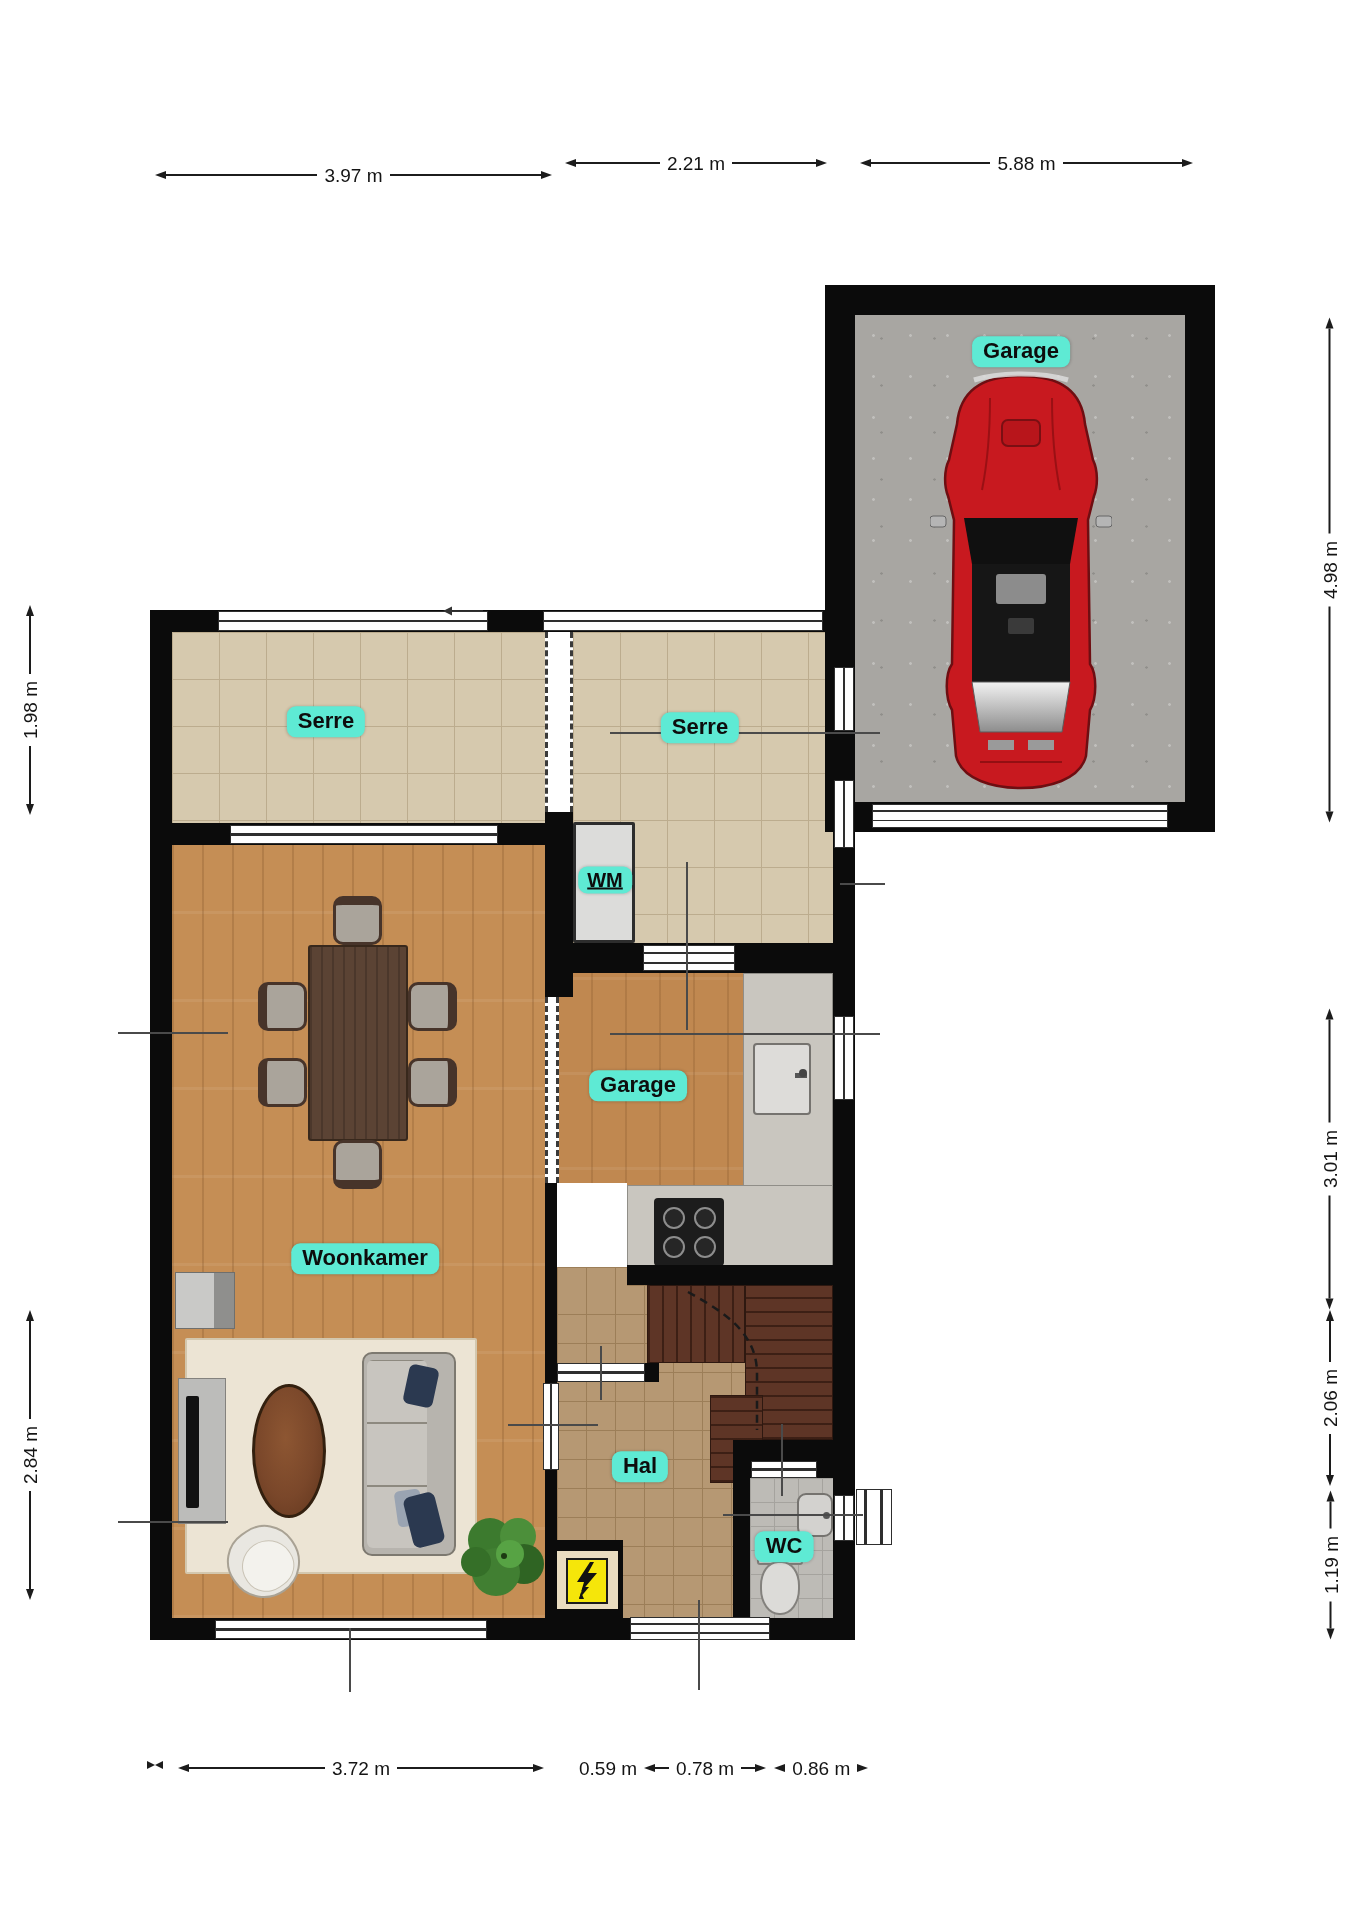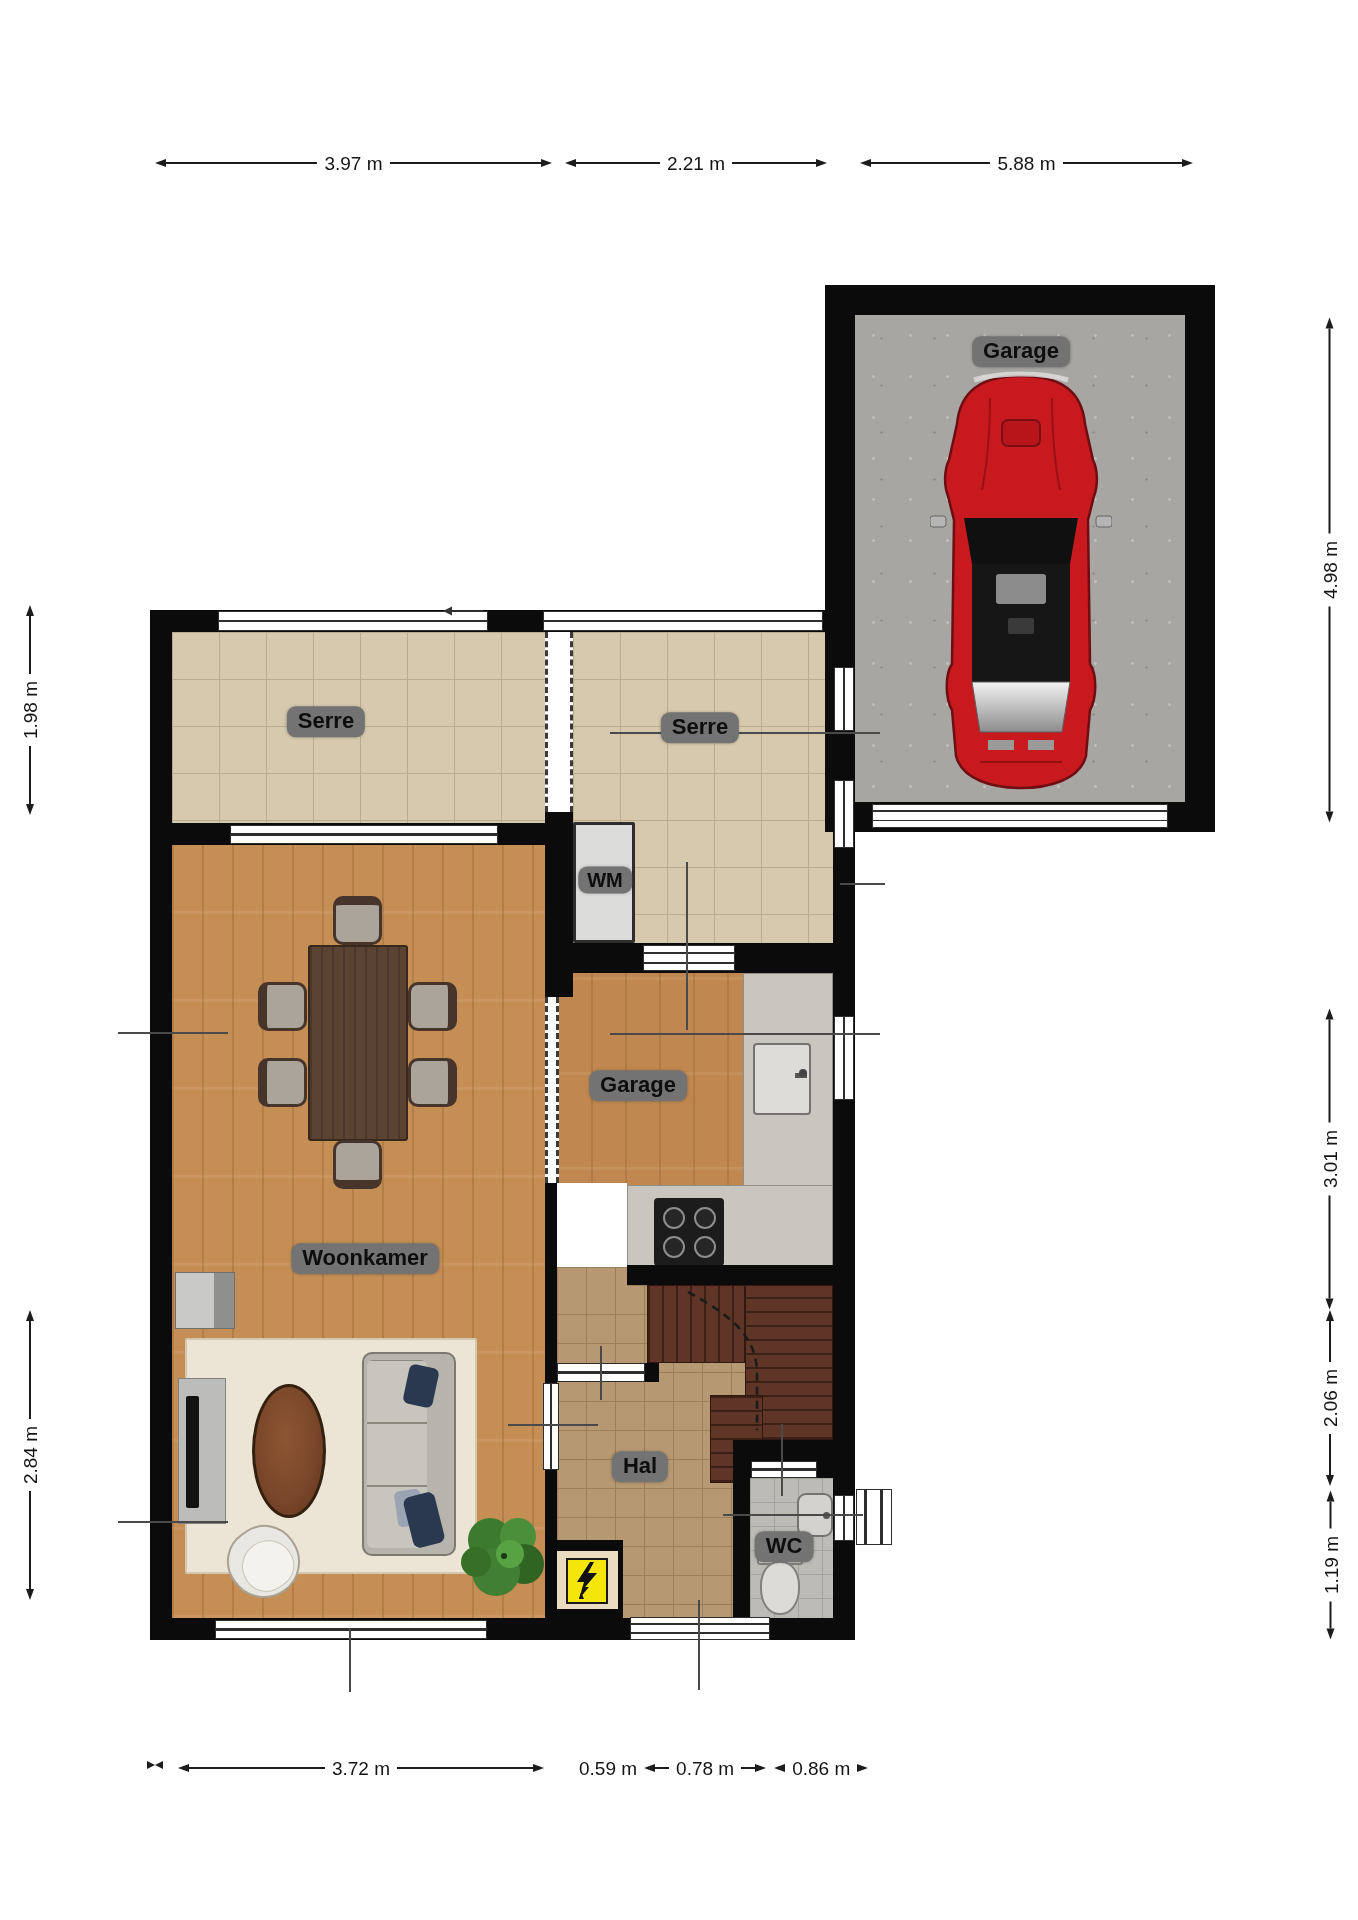--- a/index.html
+++ b/index.html
@@ -33,24 +33,24 @@
   .win-h4{position:absolute;box-sizing:border-box;border:1.5px solid #2e2e2e;
     background:linear-gradient(to bottom,#fff 0 24%,#2e2e2e 24% 32%,#fff 32% 66%,#2e2e2e 66% 74%,#fff 74% 100%);}
   .win-v{position:absolute;box-sizing:border-box;border:1.5px solid #2e2e2e;
     background:linear-gradient(to right,#fff 0 42%,#2e2e2e 42% 58%,#fff 58% 100%);}
   .win-v4{position:absolute;box-sizing:border-box;border:1.5px solid #2e2e2e;
     background:linear-gradient(to right,#fff 0 22%,#2e2e2e 22% 30%,#fff 30% 68%,#2e2e2e 68% 76%,#fff 76% 100%);}
   .dash-open{position:absolute;box-sizing:border-box;background:#fff;
     border-left:3px dashed #3a3a3a;border-right:3px dashed #3a3a3a;}
   .tick{position:absolute;background:#4a4a4a;}
   
-  .pill{position:absolute;transform:translate(-50%,-50%);background:#737373;border-radius:9px;
+  .pill{position:absolute;transform:translate(-50%,-50%);background:#5eead4;border-radius:9px;
     padding:2px 11px 3px;font-weight:bold;font-size:22px;line-height:1.2;color:#0d0d0d;white-space:nowrap;
     box-shadow:0 0 3px rgba(0,0,0,.18);}
-  .pill.small{font-size:20px;padding:1px 9px 2px;}
+  .pill.small{font-size:20px;padding:1px 9px 2px;text-decoration:underline;}
   
   .dim{position:absolute;display:flex;align-items:center;height:22px;}
   .dim .dline{flex:1;height:1.4px;background:#1c1c1c;}
   .dim .dtext{padding:0 7px;font-size:19px;line-height:1;color:#141414;white-space:nowrap;}
   .ah{width:0;height:0;display:inline-block;flex:none;}
   .ah-l{border-right:11px solid #1c1c1c;border-top:4px solid transparent;border-bottom:4px solid transparent;}
   .ah-r{border-left:11px solid #1c1c1c;border-top:4px solid transparent;border-bottom:4px solid transparent;}
   .vdim{transform:rotate(-90deg);}
   
   .counter{position:absolute;background:#c9c6bf;border:1.5px solid #908e88;box-sizing:border-box;}
@@ -226,21 +226,21 @@
 
   <div class="pill" style="left:1021px;top:352px;">Garage</div>
   <div class="pill" style="left:326px;top:722px;">Serre</div>
   <div class="pill" style="left:700px;top:728px;">Serre</div>
   <div class="pill small" style="left:605px;top:880px;">WM</div>
   <div class="pill" style="left:638px;top:1086px;">Garage</div>
   <div class="pill" style="left:365px;top:1259px;">Woonkamer</div>
   <div class="pill" style="left:640px;top:1467px;">Hal</div>
   <div class="pill" style="left:784px;top:1547px;">WC</div>
 
-  <div class="dim" style="left:155px;top:152px;width:397px;">
+  <div class="dim" style="left:155px;top:164px;width:397px;">
     <span class="ah ah-l"></span>
       <span class="dline"></span>
     <span class="dtext">3.97 m</span>
     <span class="dline"></span>
       <span class="ah ah-r"></span>
   </div>
   <div class="dim" style="left:565px;top:152px;width:262px;">
     <span class="ah ah-l"></span>
       <span class="dline"></span>
     <span class="dtext">2.21 m</span>

